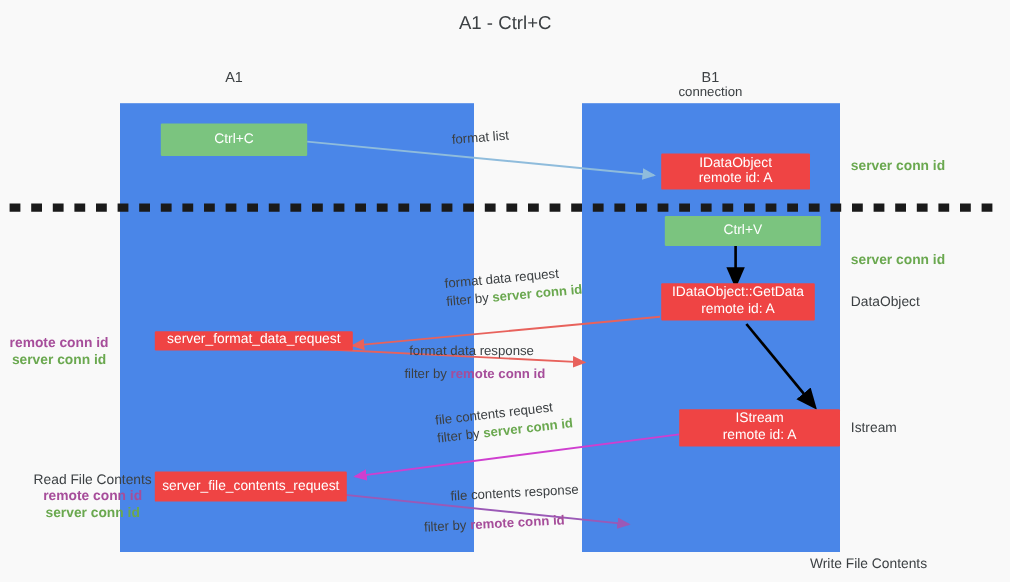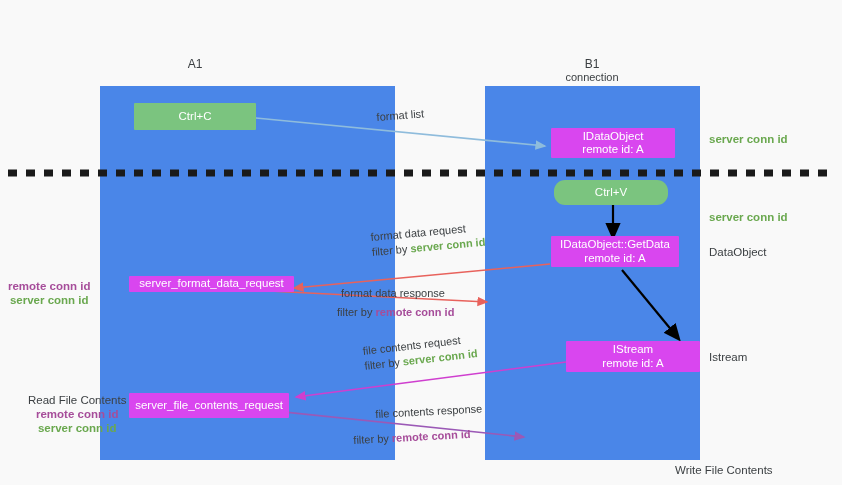--- a/index.html
+++ b/index.html
@@ -64,21 +64,21 @@
     text-align: center;
     font-size: 11.5px;
     line-height: 13.5px;
     display: flex;
     flex-direction: column;
     align-items: center;
     justify-content: center;
     border-radius: 1px;
   }
   .node.green  { background: #7bc47f; }
-  .node.orange { background: #d946ef; }
+  .node.orange { background: #ef4444; }
   .node .ln2 { font-size: 11.5px; }
 
   
   .side-label {
     position: absolute;
     font-size: 11.5px;
     color: #3c4043;
     line-height: 14px;
     white-space: nowrap;
   }
@@ -108,20 +108,21 @@
 </style>
 </head>
 <body>
 
 <div id="canvas">
 
   <div class="lane" id="lane-a1"></div>
   <div class="lane" id="lane-b1"></div>
 
   <div id="title">
+    <div>A1 - Ctrl+C</div>
   </div>
 
   <div class="col-header" style="left:115px; top:58px;">
     <div class="ch-name">A1</div>
   </div>
   <div class="col-header" style="left:512px; top:58px;">
     <div class="ch-name">B1</div>
     <div class="ch-sub">connection</div>
   </div>
 
@@ -171,21 +172,21 @@
 
   <div class="node orange" style="left:129px; top:393px; width:160px; height:25px;">
     <span>server_file_contents_request</span>
   </div>
 
   <div class="node orange" style="left:551px; top:128px; width:124px; height:30px;">
     <span>IDataObject</span>
     <span class="ln2">remote id: A</span>
   </div>
 
-  <div class="node green" style="left:554px; top:180px; width:114px; height:25px;border-radius:11px;">
+  <div class="node green" style="left:554px; top:180px; width:130px; height:25px;">
     <span>Ctrl+V</span>
   </div>
 
   <div class="node orange" style="left:551px; top:236px; width:128px; height:31px;">
     <span>IDataObject::GetData</span>
     <span class="ln2">remote id: A</span>
   </div>
 
 
   <div class="node orange" style="left:566px; top:341px; width:134px; height:31px;">

